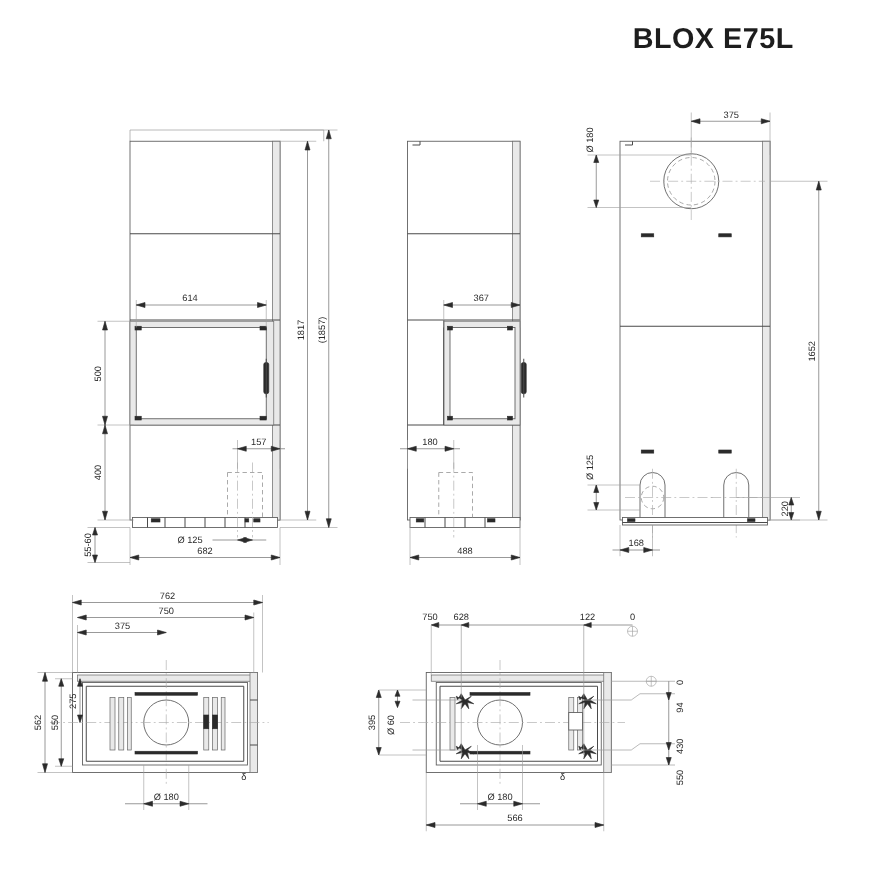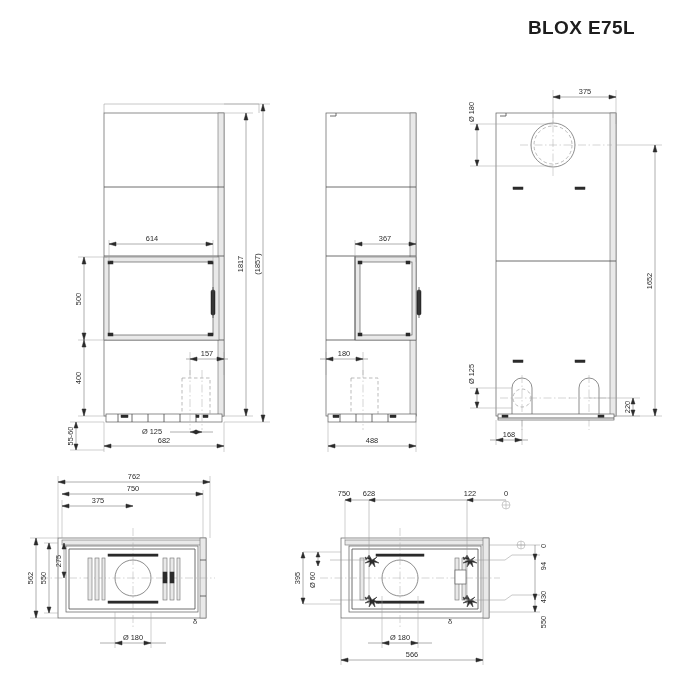--- a/index.html
+++ b/index.html
@@ -1,19 +1,19 @@
 <!DOCTYPE html>
 <html><head>
 <meta charset="utf-8">
 <style>
   html,body{margin:0;padding:0;background:#ffffff;}
   body{width:697px;height:700px;position:relative;overflow:hidden;
        font-family:"Liberation Sans",sans-serif;color:#1a1a1a;}
   #page{position:absolute;left:0;top:0;width:697px;height:700px;background:#fff;}
-  .title{position:absolute;right:62px;top:17px;font-size:19px;font-weight:bold;
+  .title{position:absolute;right:62px;top:17px;font-size:23px;font-weight:bold;
          letter-spacing:.4px;color:#1d1d1d;}
   svg{position:absolute;left:0;top:0;width:697px;height:700px;}
   .ln{stroke:#4a4a4a;stroke-width:.8;fill:none;}
   .thin{stroke:#9a9a9a;stroke-width:.55;fill:none;}
   .dim{stroke:#6a6a6a;stroke-width:.55;fill:none;}
   .ext{stroke:#9e9e9e;stroke-width:.5;fill:none;}
   .ctr{stroke:#a8a8a8;stroke-width:.5;fill:none;stroke-dasharray:8 2.5 1.5 2.5;}
   .hid{stroke:#8e8e8e;stroke-width:.6;fill:none;stroke-dasharray:3.5 2.5;}
   .fillg{fill:#e9e9e9;stroke:#6f6f6f;stroke-width:.6;}
   .filld{fill:#2b2b2b;stroke:#2b2b2b;stroke-width:.5;}

